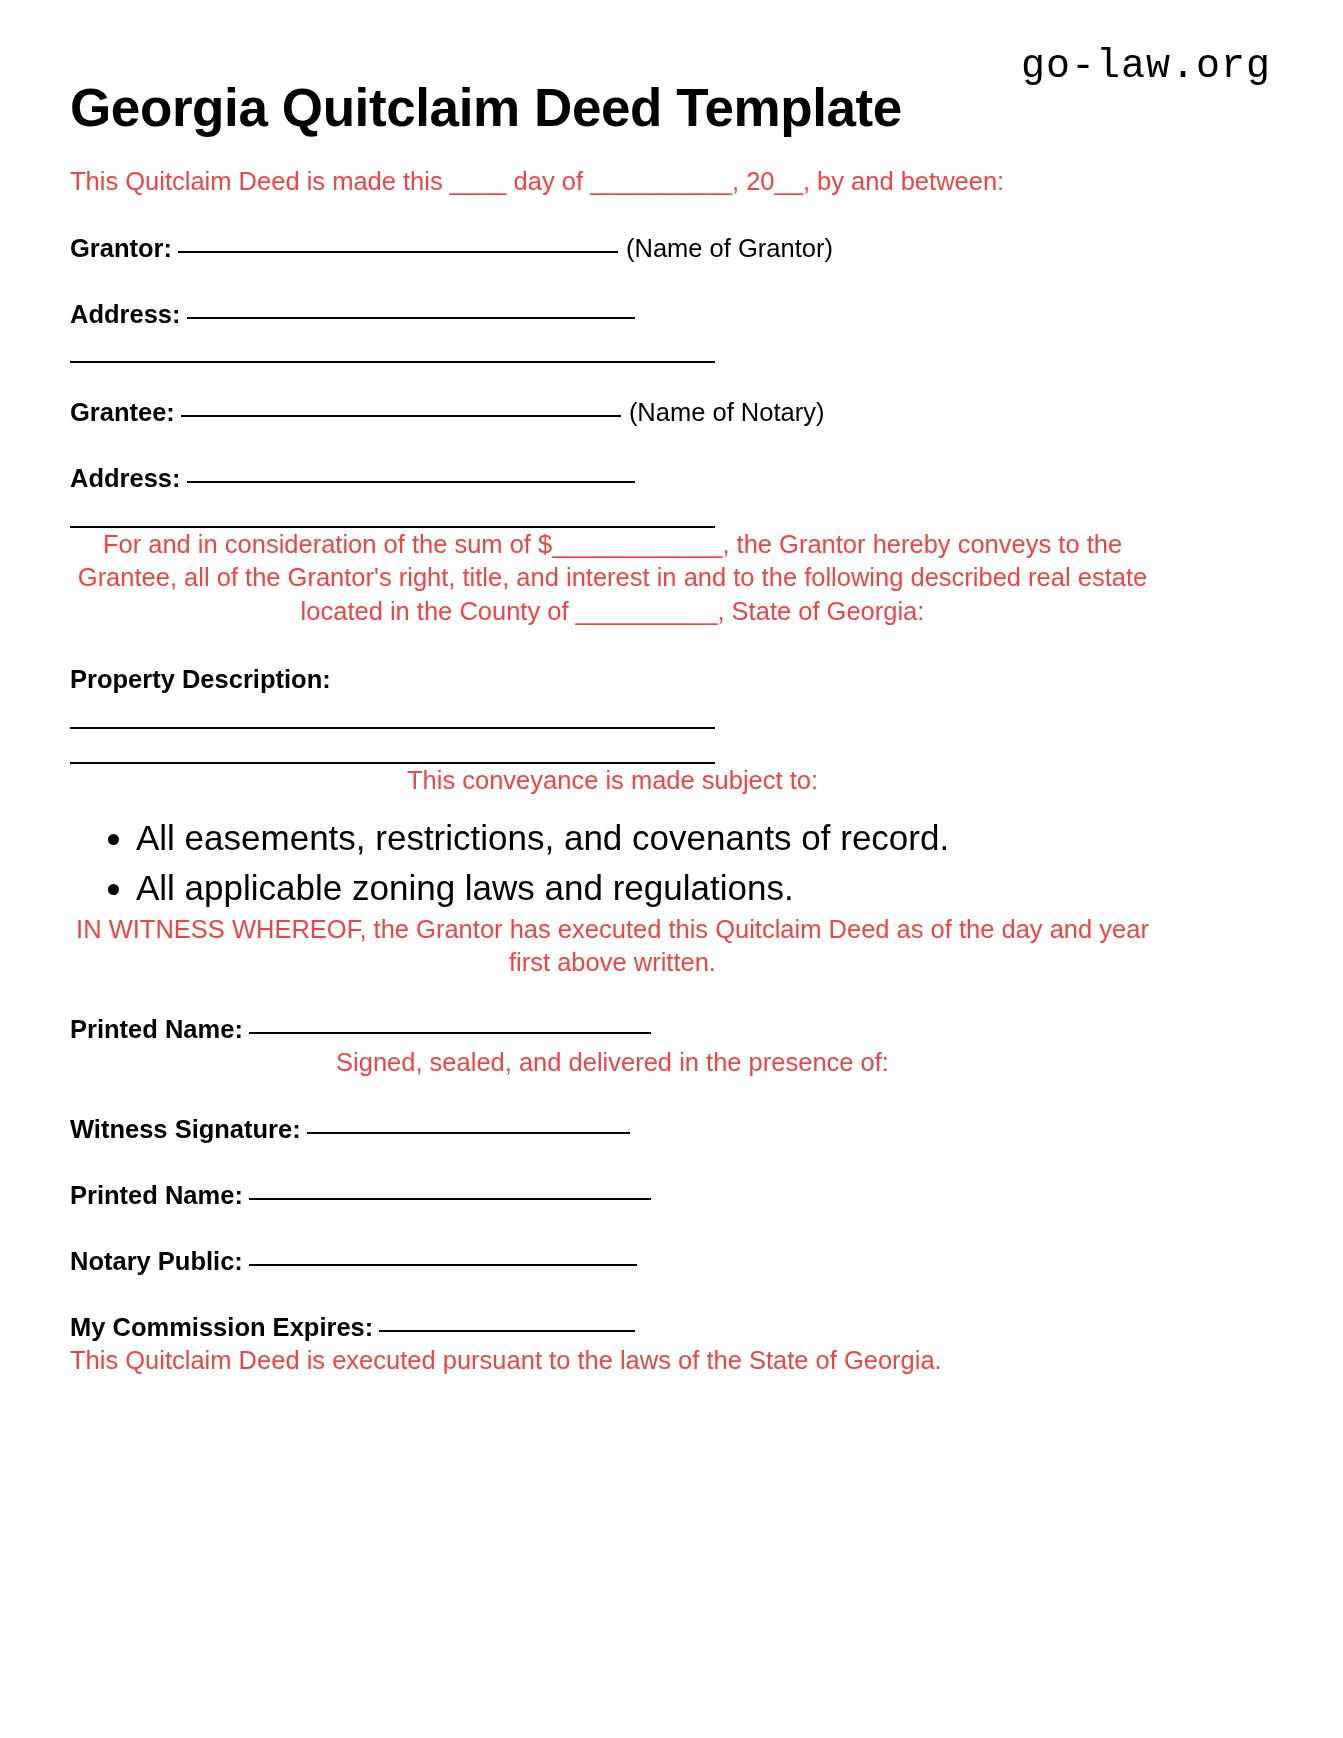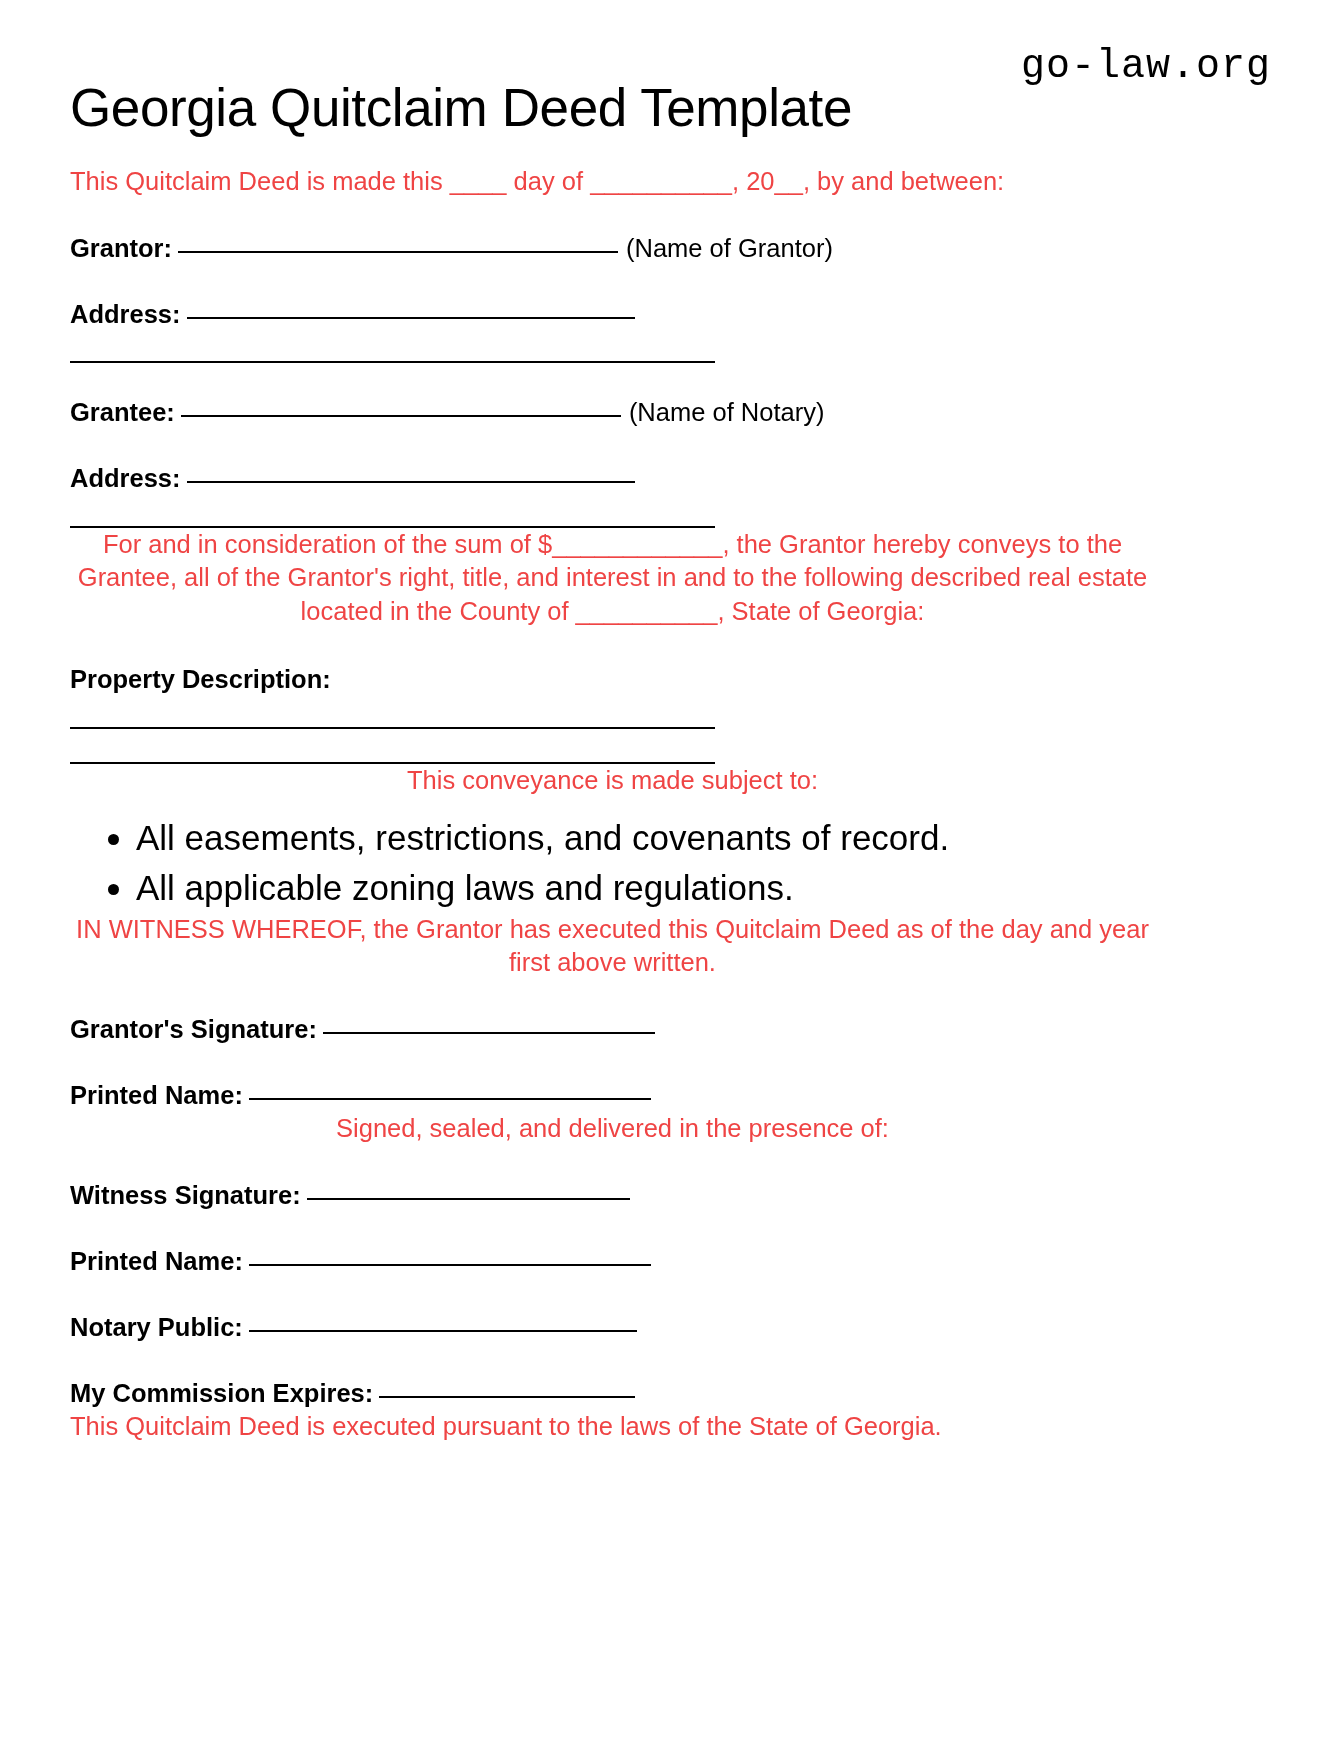--- a/index.html
+++ b/index.html
@@ -29,21 +29,21 @@
     font-family: Liberation Mono, monospace;
     font-size: 40px;
     letter-spacing: 1px;
     color: #000000;
     white-space: nowrap;
   }
   h1.doc-title {
     margin: 0;
     padding-top: 78px;
     font-size: 53px;
-    font-weight: normal;
+    font-weight: bold;
     letter-spacing: -0.4px;
     line-height: 1.12;
     color: #000;
   }
   .body-block {
     margin-top: 28px;
   }
   p.para {
     margin: 0 0 0 0;
     font-size: 25.5px;
@@ -149,23 +149,20 @@
 
     <p class="para para-block">This conveyance is made subject to:</p>
 
     <ul class="subject-list">
       <li>All easements, restrictions, and covenants of record.</li>
       <li>All applicable zoning laws and regulations.</li>
     </ul>
 
     <p class="para para-block">IN WITNESS WHEREOF, the Grantor has executed this Quitclaim Deed as of the day and year first above written.</p>
 
-    <div class="field-row">
-      <span class="lbl">Grantor's Signature:</span><span class="rule rule-sig"></span>
-    </div>
 
     <div class="field-row">
       <span class="lbl">Printed Name:</span><span class="rule rule-pn"></span>
     </div>
 
     <p class="para para-block">Signed, sealed, and delivered in the presence of:</p>
 
     <div class="field-row">
       <span class="lbl">Witness Signature:</span><span class="rule rule-wsig"></span>
     </div>

